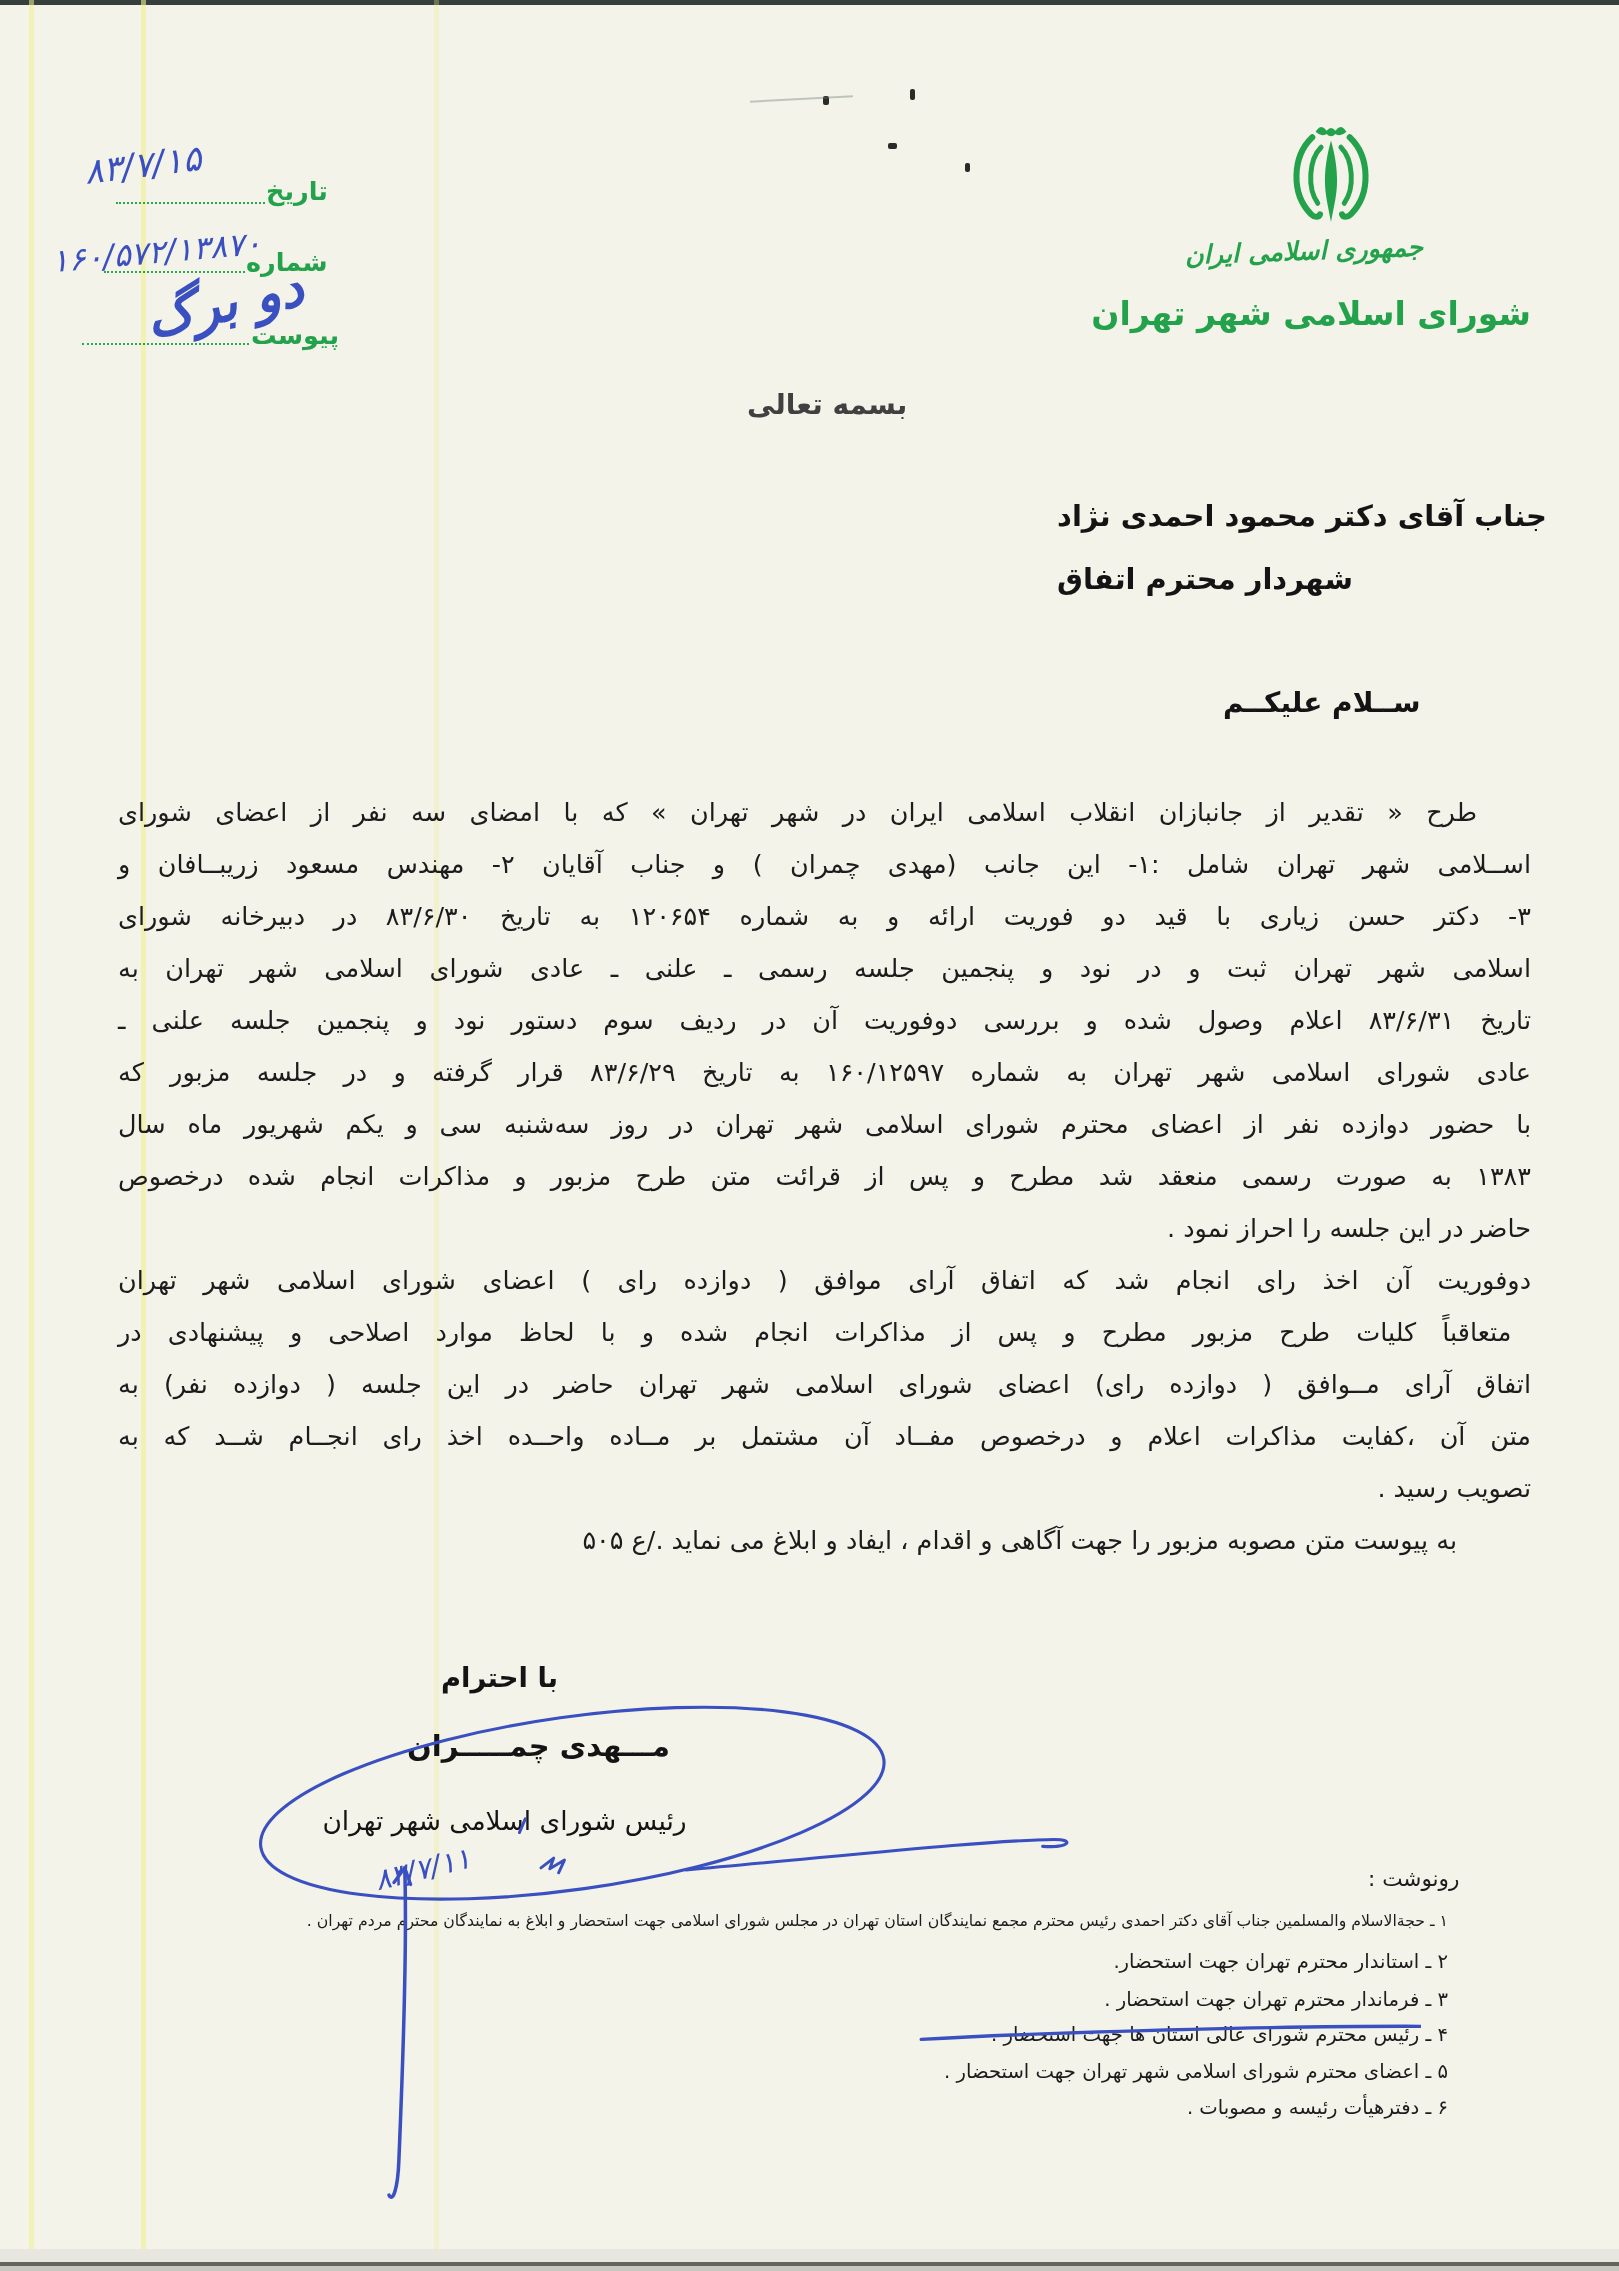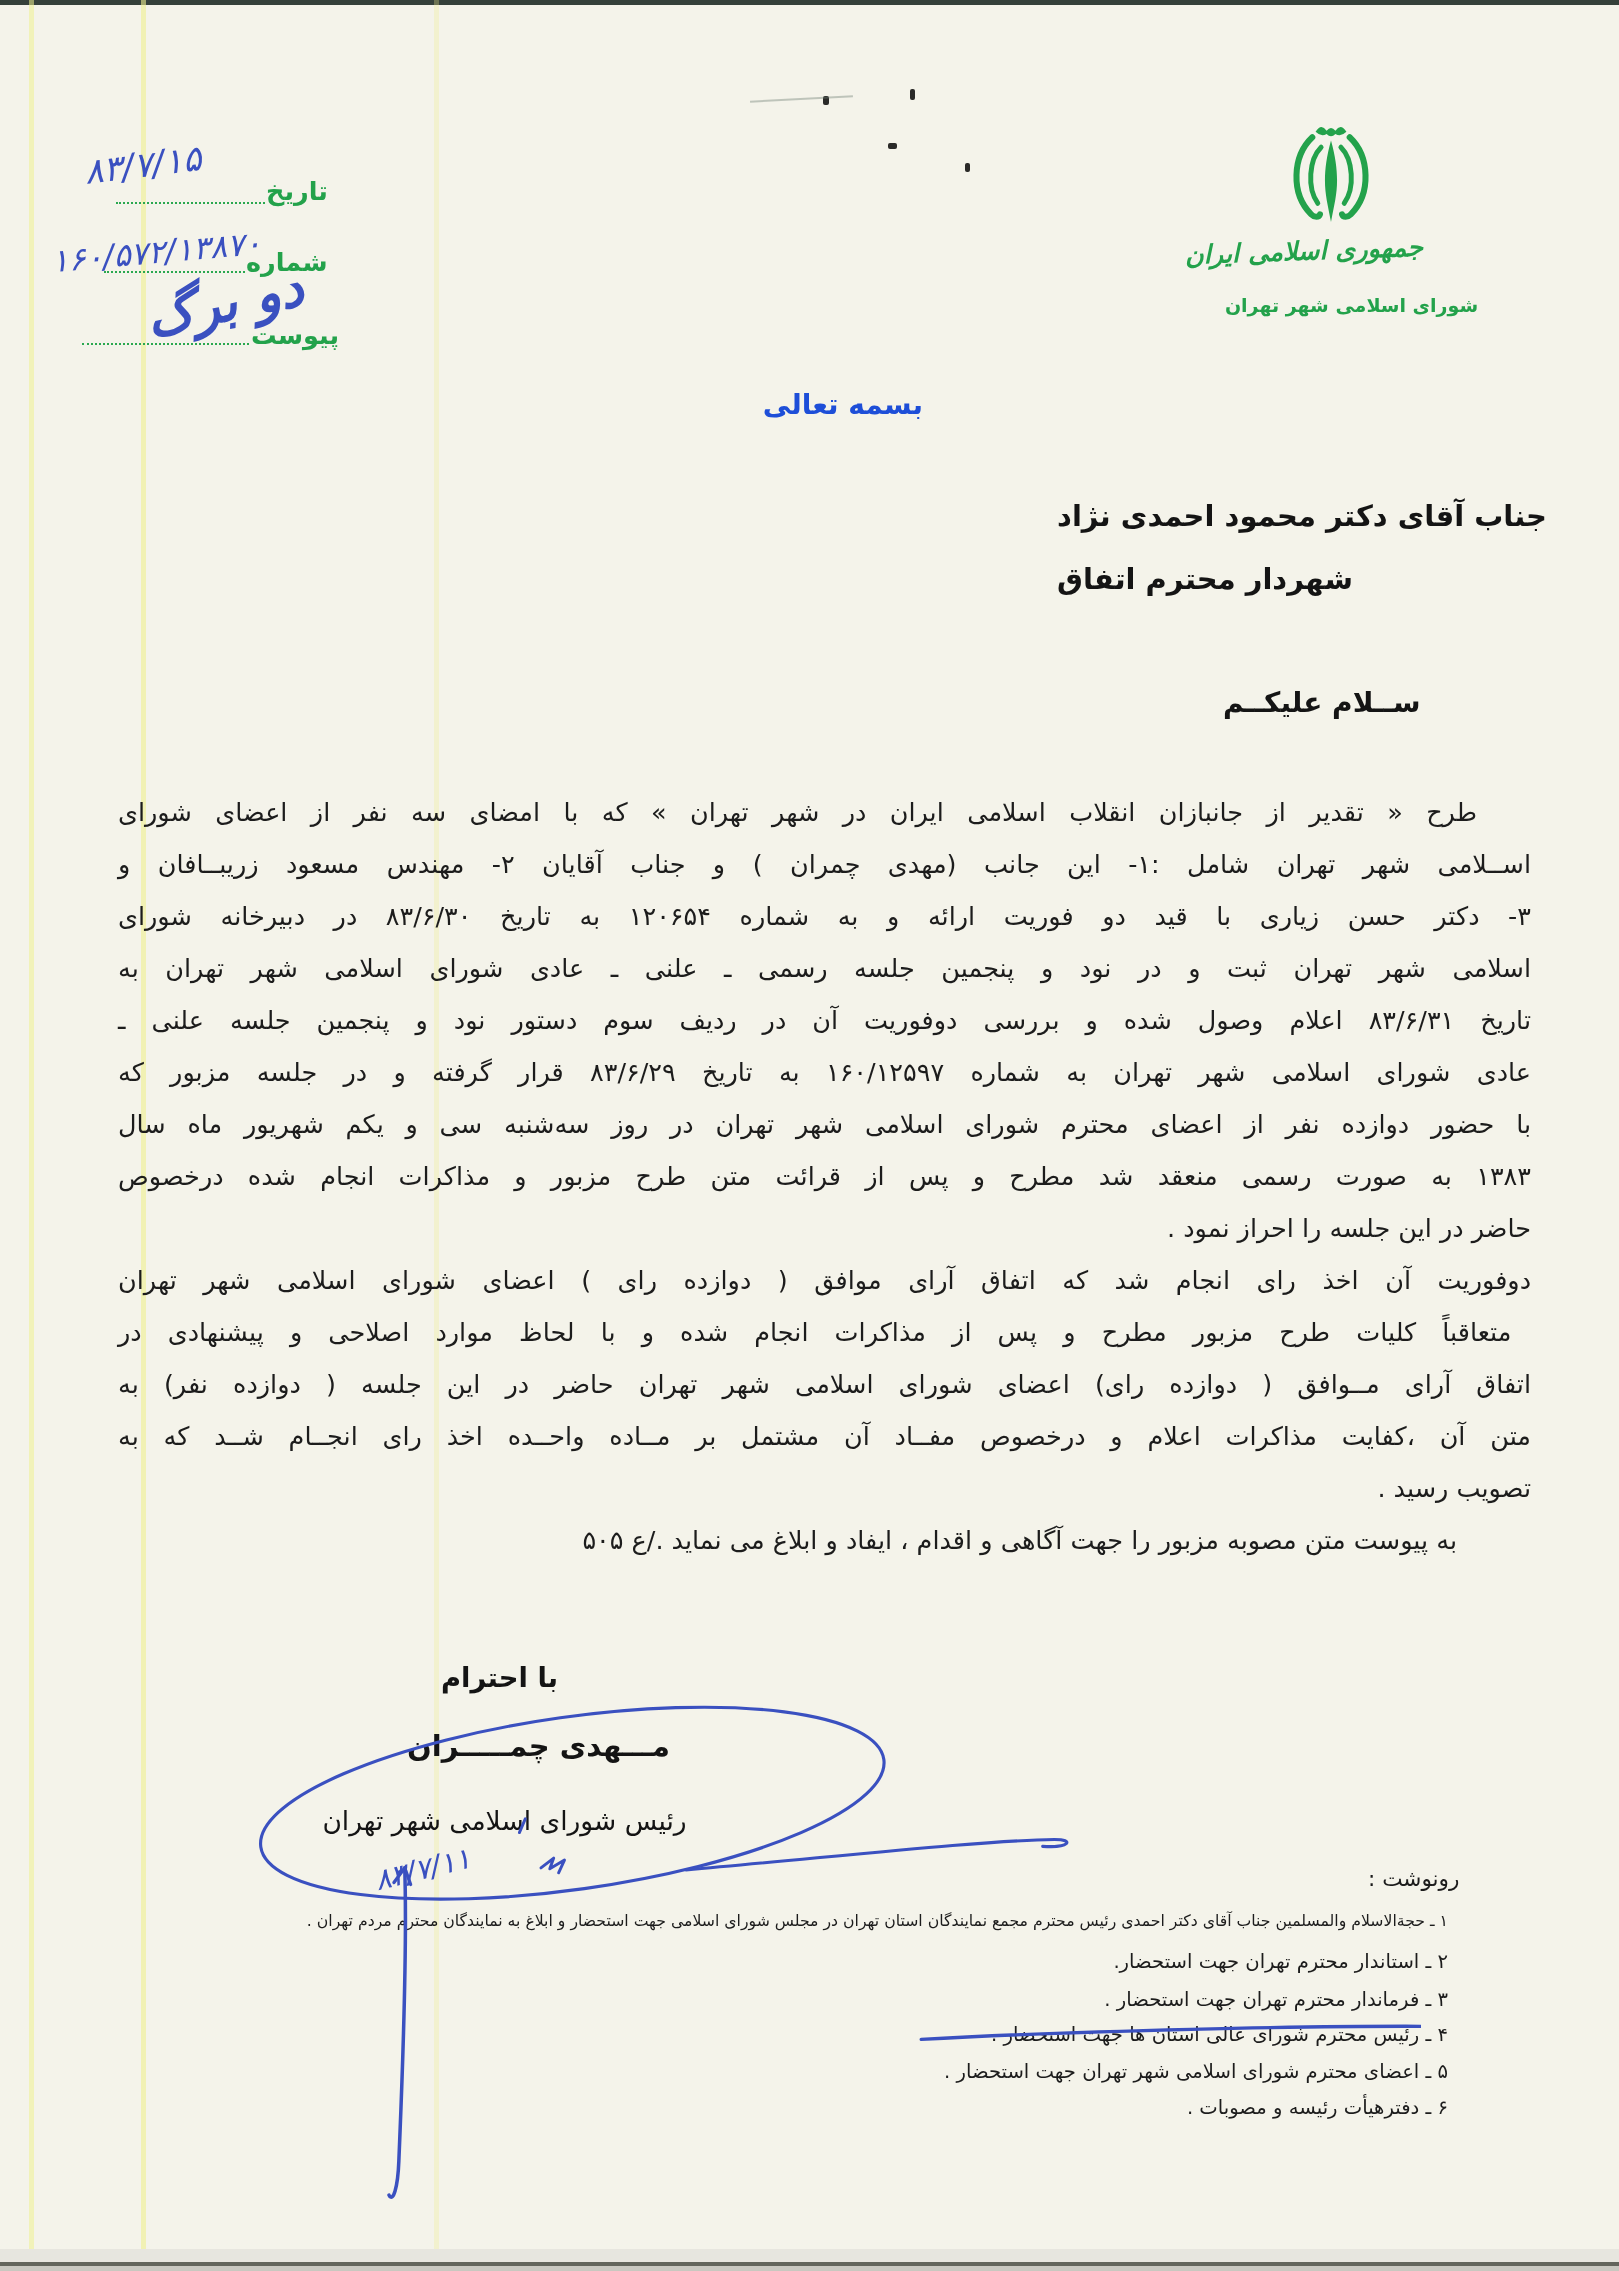--- a/index.html
+++ b/index.html
@@ -29,23 +29,23 @@
   .dots{position:absolute;border-bottom:2.9px dotted #2aa850;height:0;}
   .hand{position:absolute;color:#3a50c0;font-style:italic;white-space:nowrap;}
   .hand-date{left:84px;top:145px;font-size:35px;transform:rotate(-7deg);letter-spacing:2.9px;}
   .hand-number{left:51px;top:233px;font-size:32px;transform:rotate(-5deg);letter-spacing:2px;}
   .hand-attach{left:145px;top:272px;font-size:53px;transform:rotate(-12deg);font-weight:bold;}
   .hand-signdate{position:absolute;left:374px;top:1852px;color:#3a50c0;font-size:29px;font-style:italic;transform:rotate(-14deg);letter-spacing:2px;z-index:30;white-space:nowrap;}
 
   
   .emblem{position:absolute;left:1274px;top:123px;width:114px;height:110px;}
   .calligraphy{position:absolute;left:1227px;top:235px;width:196px;color:#23a24b;font-size:25.5px;font-style:italic;font-weight:bold;text-align:center;transform:rotate(-2deg);white-space:nowrap;}
-  .orgname{position:absolute;left:1172px;top:294px;width:359px;color:#23a24b;font-size:19px;font-weight:bold;text-align:center;white-space:nowrap;}
+  .orgname{position:absolute;left:1172px;top:294px;width:359px;color:#23a24b;font-size:33px;font-weight:bold;text-align:center;white-space:nowrap;}
 
-  .besmele{position:absolute;left:747px;top:388px;width:176px;text-align:right;font-size:28px;font-weight:bold;color:#1d4ed8;}
+  .besmele{position:absolute;left:747px;top:388px;width:176px;text-align:left;font-size:28px;font-weight:bold;color:#404040;}
   .addressee{position:absolute;left:1057px;top:485px;width:490px;direction:rtl;text-align:left;font-size:29px;font-weight:bold;line-height:63px;color:#141414;white-space:nowrap;}
   .salutation{position:absolute;left:1223px;top:686px;font-size:28px;font-weight:bold;color:#141414;white-space:nowrap;}
 
   
   .body-block{position:absolute;left:118px;top:786px;width:1413px;direction:rtl;color:#1c1c1c;}
   .bl{height:52px;line-height:52px;font-size:25.5px;}
   .fill{text-align:justify;text-align-last:justify;}
   .start{text-align:right;}
   .ind55{padding-right:54px;}
   .ind20{padding-right:19.6px;}

